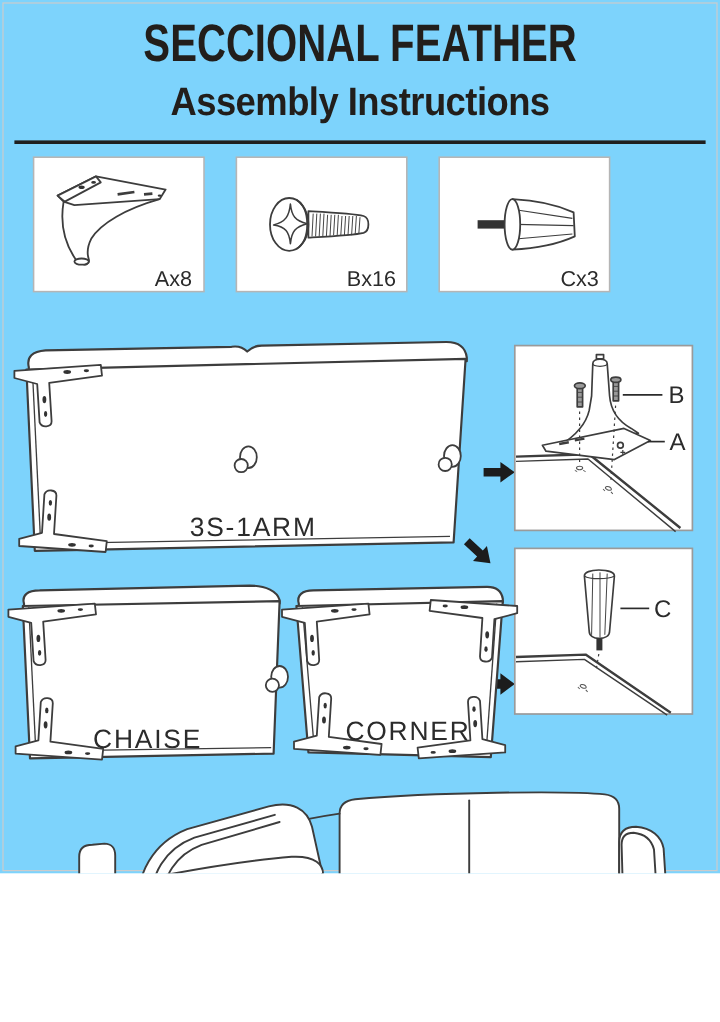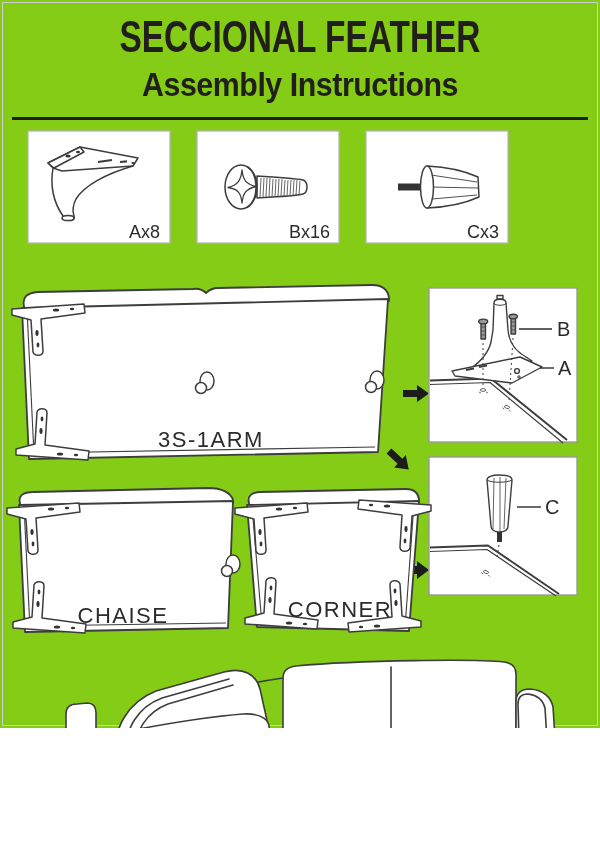--- a/index.html
+++ b/index.html
@@ -1,17 +1,17 @@
 <!DOCTYPE html>
 <html><head>
 <meta charset="utf-8">
 <style>
   html,body{margin:0;padding:0;background:#fff;}
   #page{
-    position:relative;width:600px;height:728px;background:#84cc16;overflow:hidden;
+    position:relative;width:600px;height:728px;background:#7dd3fc;overflow:hidden;
     font-family:"Liberation Sans",sans-serif;color:#2a2a2a;
   }
   #page-frame{position:absolute;inset:2px;border:1px solid #cccccc;pointer-events:none;}
   .hdr{position:absolute;left:0;width:600px;text-align:center;color:#221e1b;white-space:nowrap;}
   #title{top:12px;font-size:44px;font-weight:700;letter-spacing:0px;transform:scaleX(0.76);transform-origin:50% 50%;}
   #subtitle{top:66px;font-size:33px;font-weight:700;letter-spacing:-0.5px;transform:scaleX(0.92);transform-origin:50% 50%;}
   #rule{position:absolute;top:117px;left:12px;width:576px;height:3px;background:#1f1f1f;}
   svg{position:absolute;top:0;left:0;}
   svg text{font-family:"Liberation Sans",sans-serif;fill:#2b2b2b;}
   .part-label{font-size:18px;}

